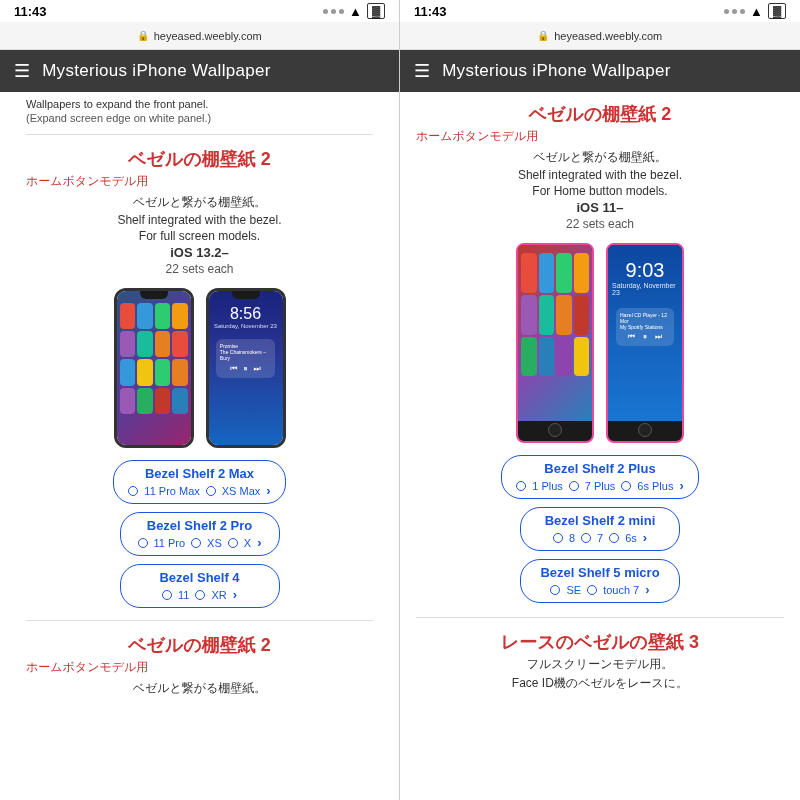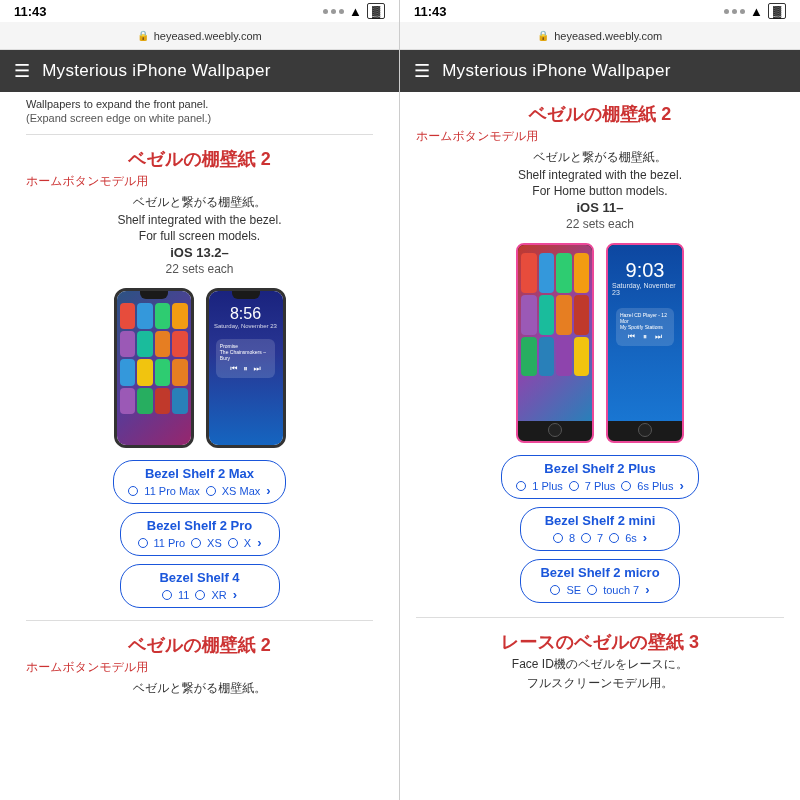--- a/index.html
+++ b/index.html
@@ -505,32 +505,32 @@
               <span>8</span>
               <span class="radio-circle"></span>
               <span>7</span>
               <span class="radio-circle"></span>
               <span>6s</span>
               <span class="arrow">›</span>
             </div>
           </div>
 
           <div class="btn-outline">
-            <span class="btn-title">Bezel Shelf 2 micro</span>
+            <span class="btn-title">Bezel Shelf 5 micro</span>
             <div class="btn-options">
               <span class="radio-circle"></span>
               <span>SE</span>
               <span class="radio-circle"></span>
               <span>touch 7</span>
               <span class="arrow">›</span>
             </div>
           </div>
         </div>
 
         <hr class="section-divider" style="margin-top:14px;">
 
         <p class="section-title-jp">レースのベゼルの壁紙 3</p>
+        <p class="section-desc">フルスクリーンモデル用。</p>
         <p class="section-desc">Face ID機のベゼルをレースに。</p>
-        <p class="section-desc">フルスクリーンモデル用。</p>
       </div>
     </div>
   </div>
 </div>
 
 </body></html>

